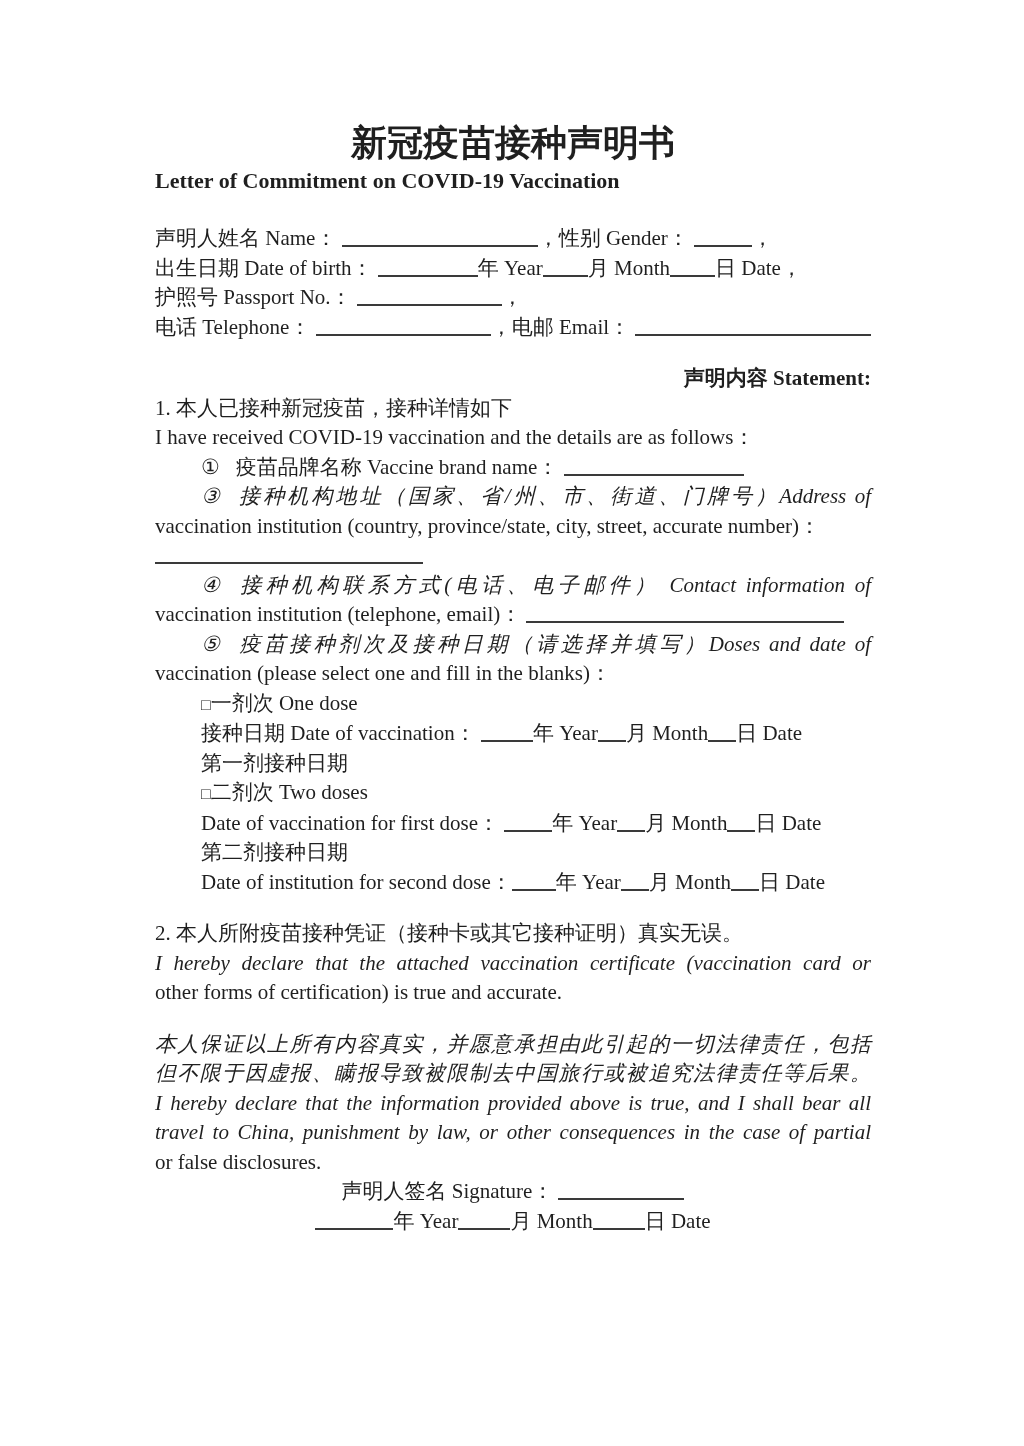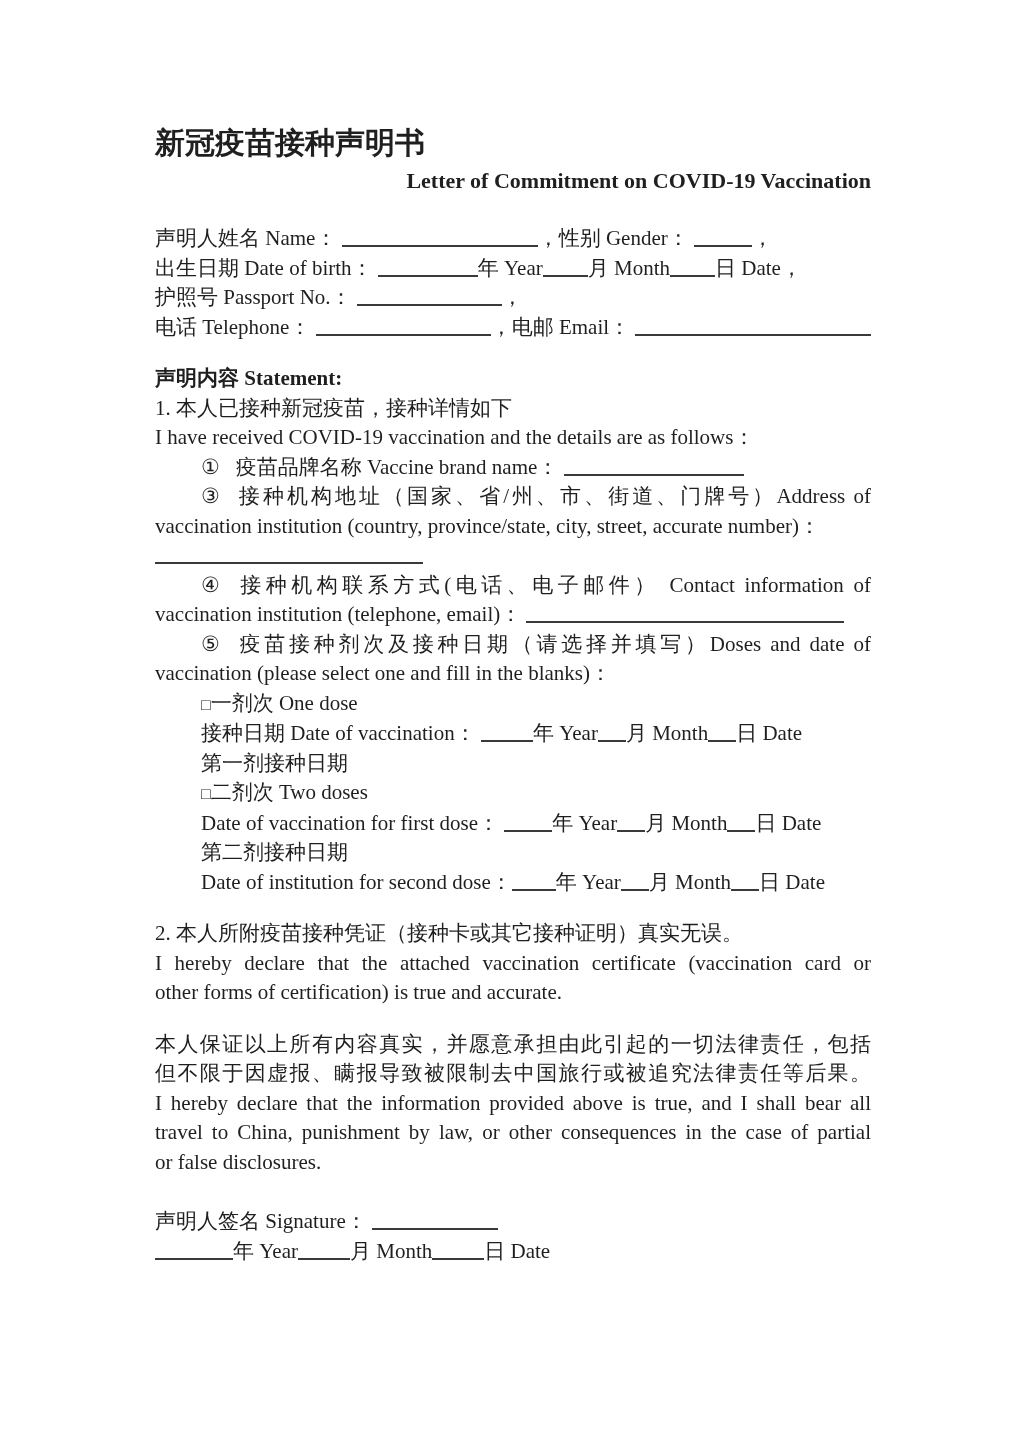--- a/index.html
+++ b/index.html
@@ -8,29 +8,29 @@
     width:1024px;height:1446px;
     background:#ffffff;
     color:#1f1f1f;
     font-family:"Liberation Serif","DejaVu Serif",serif;
     overflow:hidden;
   }
   .content{
     position:absolute;left:155px;top:124px;width:716px;
     font-size:21px;line-height:29.5px;
   }
-  .title{font-size:30px;line-height:38px;font-weight:bold;text-align:left;}
-  .subtitle{font-size:22px;line-height:30px;font-weight:bold;text-align:right;margin-top:4px;}
+  .title{font-size:36px;line-height:38px;font-weight:bold;text-align:center;}
+  .subtitle{font-size:22px;line-height:30px;font-weight:bold;text-align:left;margin-top:4px;}
   .block{margin-top:22px;}
   .personal{margin-top:28px;}
-  .sig{margin-top:30px;text-align:left;}
+  .sig{text-align:center;}
   .line{white-space:nowrap;}
   .ind{padding-left:46px;}
-  .stretch{text-align:justify;text-align-last:justify;white-space:normal;}
-  .bold{font-weight:bold;}
+  .stretch{text-align:justify;text-align-last:justify;white-space:normal;font-style:italic;}
+  .bold{font-weight:bold;text-align:right;}
   .cnum{display:inline-block;margin-right:16px;}
   .cbx{font-size:16px;}
   .blank{
     display:inline-block;
     height:20px;
     border-bottom:2px solid #3a3a3a;
     vertical-align:-2px;
   }
 </style>
 </head>

